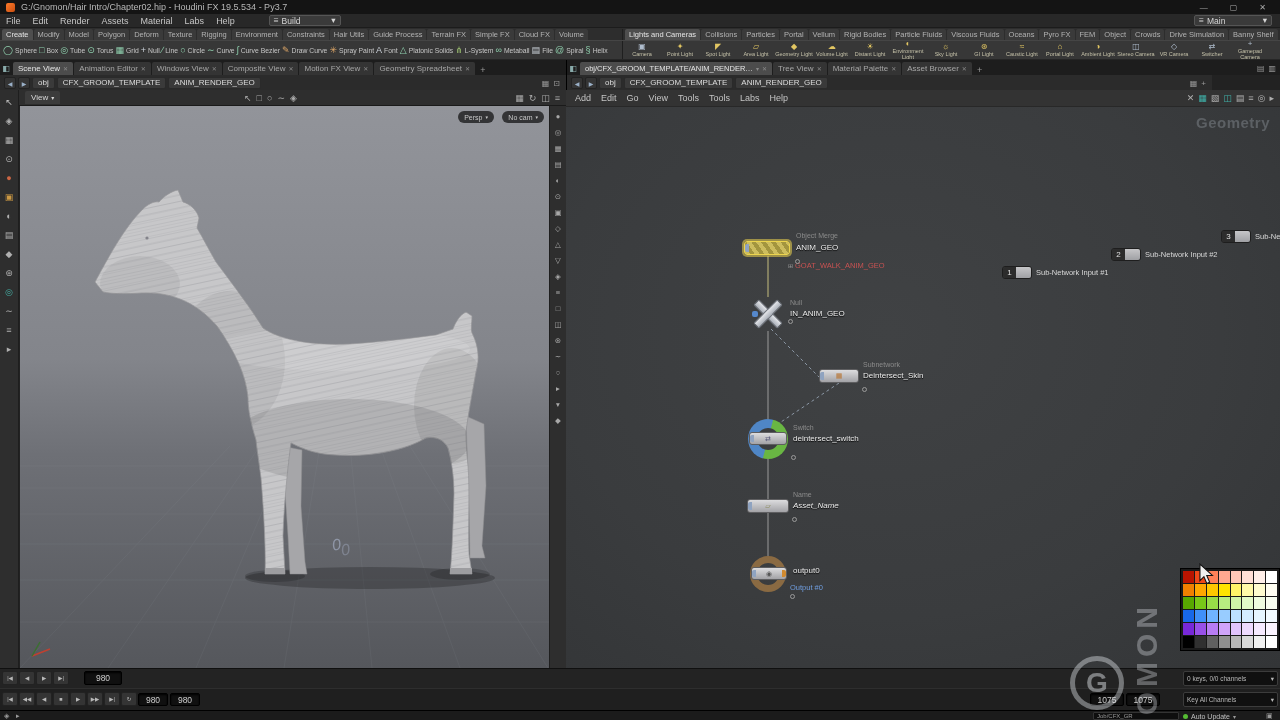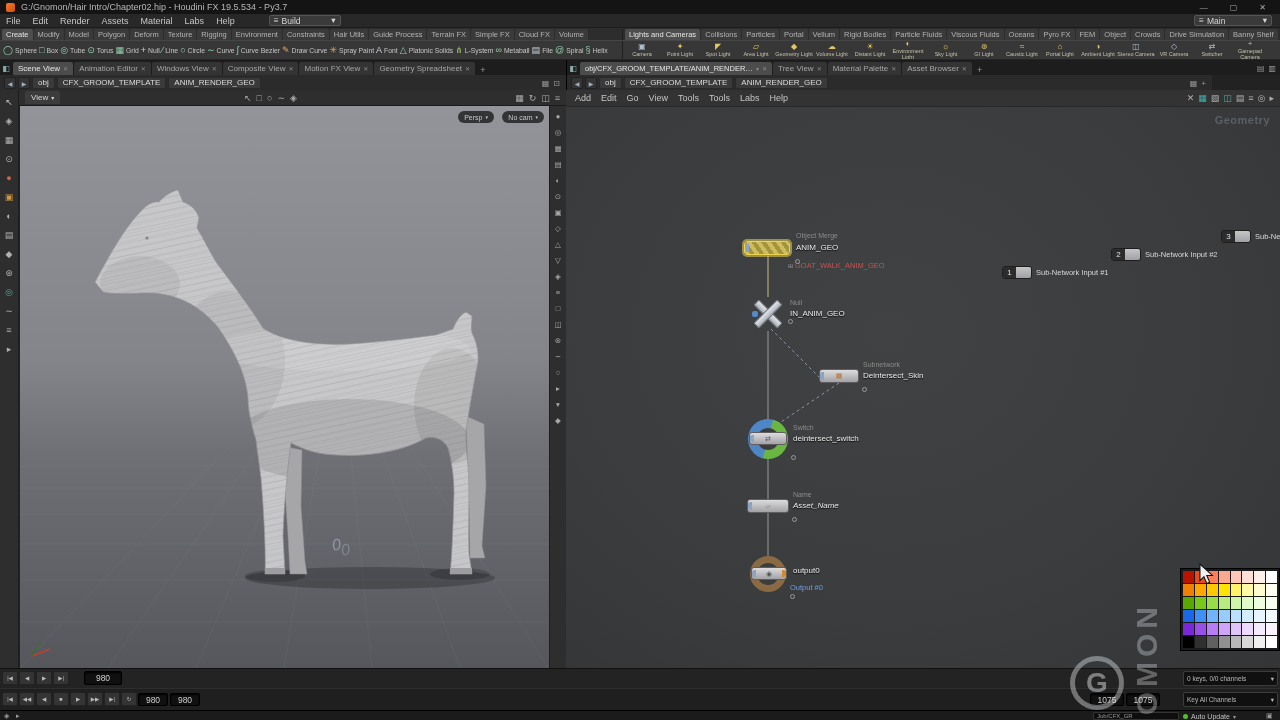--- a/index.html
+++ b/index.html
@@ -86,21 +86,21 @@
   
   .vpside{left:549px;top:106px;width:17px;height:562px;background:#2e2e2e;border-left:1px solid #1e1e1e;display:flex;flex-direction:column;align-items:center;padding-top:4px;gap:4px;}
   .vsic{width:12px;height:12px;font-size:7.5px;color:#a8a8a8;display:flex;align-items:center;justify-content:center;}
 
   
   .netmenu{left:566px;top:90px;width:714px;height:17px;background:#333;display:flex;align-items:center;padding:0 4px;border-bottom:1px solid #282828;}
   .nmi{font-size:9px;color:#c4c4c4;padding:0 5px;}
   .neticons{margin-left:auto;display:flex;gap:4px;padding-right:2px;}
   .nic{font-size:9px;}
   .netcanvas{left:566px;top:107px;width:714px;height:561px;overflow:hidden;background:radial-gradient(ellipse at 45% 40%,#404244 0%,#3a3c3e 60%,#333537 100%);}
-  .geolabel{position:absolute;right:10px;top:7px;font-size:11px;font-weight:bold;color:#5c6064;letter-spacing:.5px;}
+  .geolabel{position:absolute;right:10px;top:7px;font-size:15px;font-weight:bold;color:#5c6064;letter-spacing:.5px;}
 
   .hnode{position:absolute;height:14px;background:linear-gradient(#dcdcde,#a2a2a6);border:1px solid #5e5e60;border-radius:3px;display:flex;align-items:center;justify-content:center;font-size:7px;z-index:2;}
   .hnode::before{content:"";position:absolute;left:0;top:2px;bottom:2px;width:4px;background:#8fa3c0;border-radius:2px 0 0 2px;}
   .hnode.disp::after{content:"";position:absolute;right:0;top:2px;bottom:2px;width:4px;background:#d08a30;border-radius:0 2px 2px 0;}
   .hnode.sel{border:1px solid #ecd44e;box-shadow:0 0 0 2px rgba(236,212,78,.55);background:repeating-linear-gradient(55deg,#cdbd5e 0 4px,#a3953e 4px 8px);}
   .ntype{position:absolute;font-size:7px;color:#8b8b8b;white-space:nowrap;z-index:2;}
   .nname{position:absolute;font-size:8px;color:#ececec;white-space:nowrap;text-shadow:0 1px 1px #000;z-index:2;}
   .nsub{position:absolute;font-size:7.5px;color:#6f9dde;white-space:nowrap;z-index:2;}
   .ncomment{position:absolute;display:flex;align-items:center;gap:2px;font-size:7.5px;color:#c85252;white-space:nowrap;z-index:2;}
   .ncomment .cic{font-size:6px;color:#999;}

